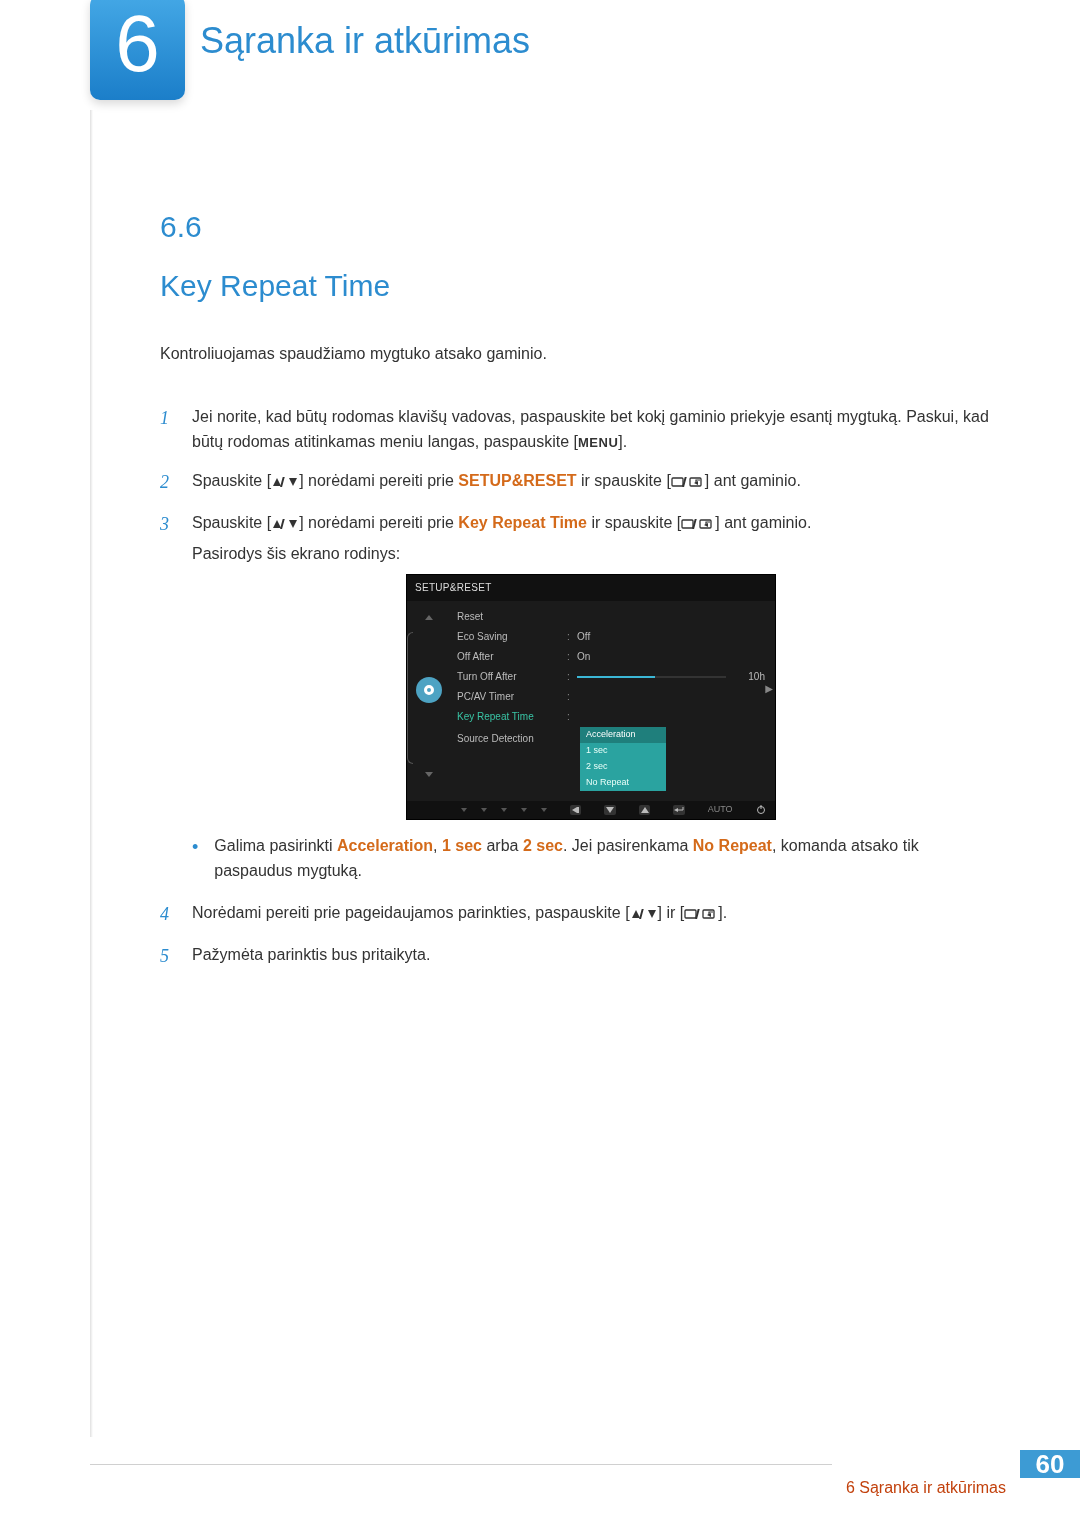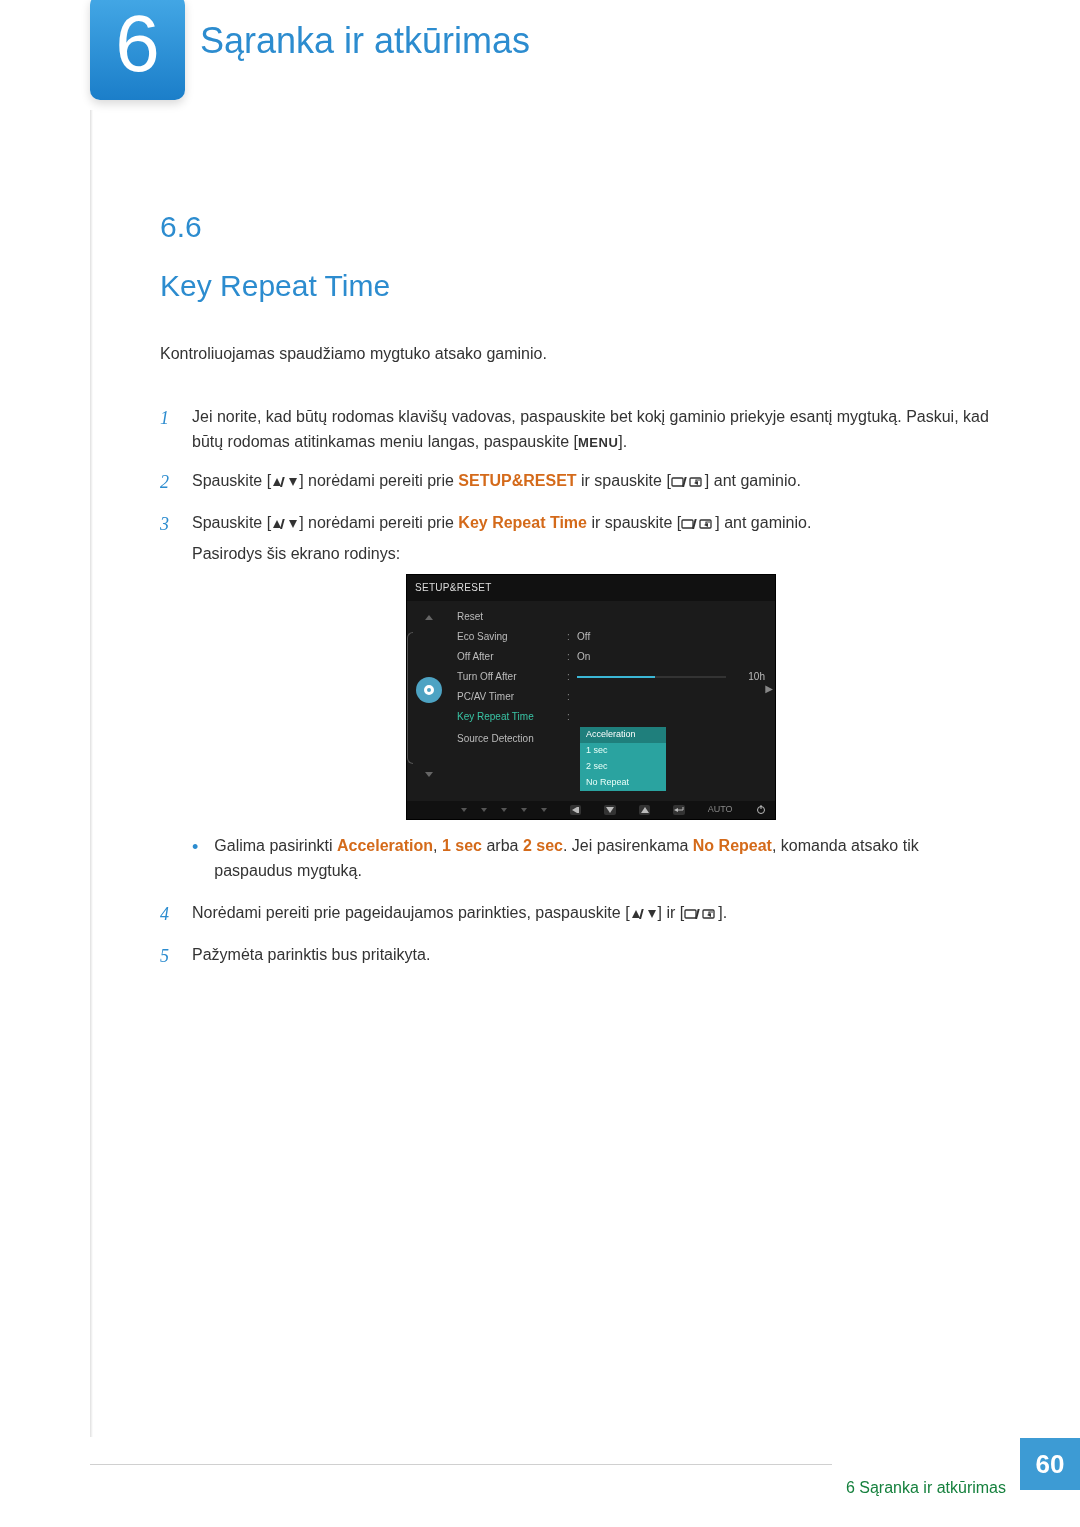--- a/index.html
+++ b/index.html
@@ -65,22 +65,22 @@
   .osd-popup .prow.sel{ background:#1f7f7c; color:#fff;}
   .osd-bottom { background:#111; height:18px; display:flex; align-items:center; justify-content:flex-end; gap:23px; padding: 0 8px;}
   .osd-bottom .b { width:14px; height:10px; background:#333; border-radius:2px; display:flex;align-items:center;justify-content:center;}
   .osd-bottom .b svg{display:block;}
   .osd-bottom .auto{ color:#888; font-size:9px;}
   .osd-bottom .dots{ display:flex; gap:14px; margin-right:auto; margin-left:46px;}
   .osd-bottom .dot{ width:0;height:0;border-left:3px solid transparent;border-right:3px solid transparent;border-top:4px solid #555;}
   
   .footer { position: absolute; left: 90px; right: 0; bottom: 30px; display:flex; align-items:center;}
   .footer-line { flex:1; height:1px; background:#d0d0d0;}
-  .footer-text { color:#15803d; font-size:16px; padding: 0 14px 0 14px; margin-top: 48px; }
-  .footer-page { width:60px; height:52px; background:#3d9bd4; color:#fff; font-size:26px; font-weight:600; display:flex; align-items:center; justify-content:center;}
+  .footer-text { color:#c2410c; font-size:16px; padding: 0 14px 0 14px; margin-top: 48px; }
+  .footer-page { width:60px; height:28px; background:#3d9bd4; color:#fff; font-size:26px; font-weight:600; display:flex; align-items:center; justify-content:center;}
   .side-shadow{ position:absolute; left:90px; top:110px; bottom:90px; width:3px; background:linear-gradient(90deg, rgba(0,0,0,.12), transparent);}
 </style>
 </head>
 <body>
 
 <div class="page">
   <div class="side-shadow"></div>
 
   <div class="chapter-banner">
     <div class="chapter-badge">6</div>

